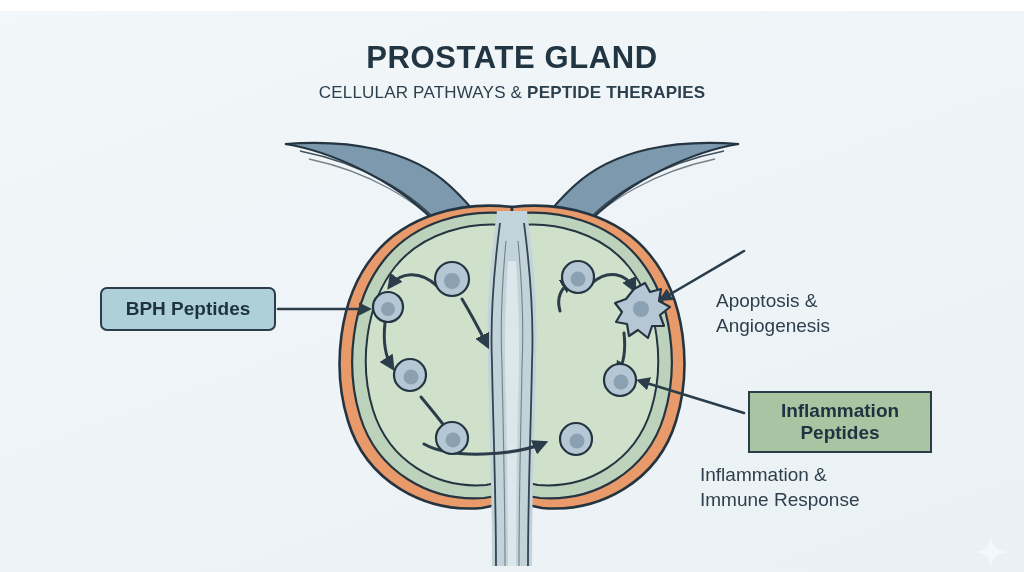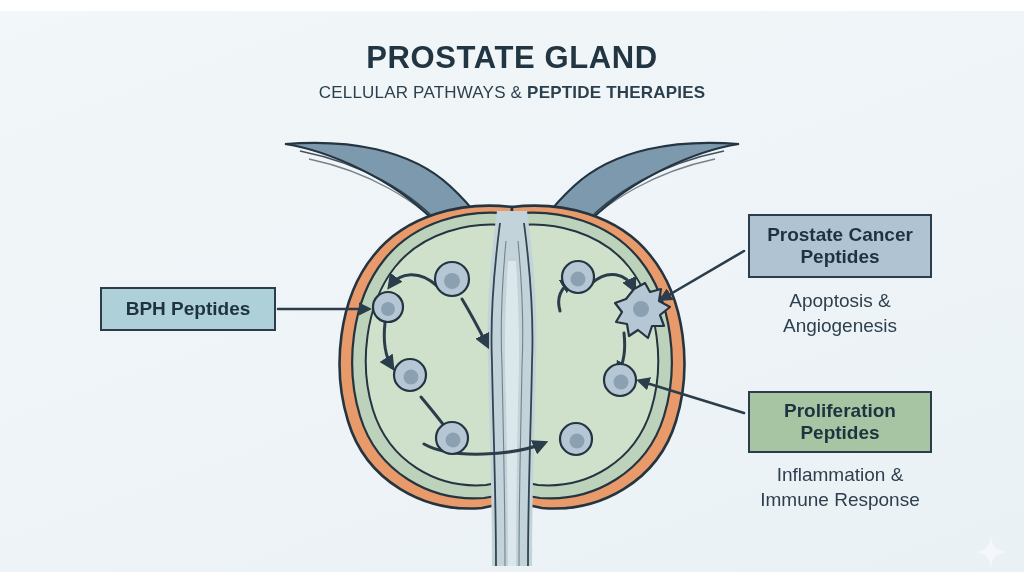--- a/index.html
+++ b/index.html
@@ -56,32 +56,32 @@
     display: flex;
     align-items: center;
     justify-content: center;
     text-align: center;
     color: #1f3240;
     font-weight: bold;
     line-height: 1.18;
   }
   .caption {
     position: absolute;
-    text-align: center;
     color: #2d3f4c;
     font-size: 19px;
     line-height: 1.3;
     white-space: pre-line;
   }
 
   #box-bph {
     left: 100px; top: 276px;
     width: 176px; height: 44px;
     background: #aed0d8;
     font-size: 19px;
+    border-radius: 7px;
   }
   #cap-bph {
     left: 60px; top: 332px; width: 256px;
   }
 
   #box-cancer {
     left: 748px; top: 203px;
     width: 184px; height: 64px;
     background: #b0c3d2;
     font-size: 19px;
@@ -240,26 +240,24 @@
 
     <g fill="none" stroke="#2b3d4a" stroke-width="2.6" stroke-linecap="round">
       <path d="M278,298 L368,298" marker-end="url(#ah)"></path>
       <path d="M744,240 L662,288" marker-end="url(#ah)"></path>
       <path d="M744,402 L640,370" marker-end="url(#ah)"></path>
     </g>
   </svg>
 
   <div class="callout" id="box-bph">BPH Peptides</div>
 
-  <div class="callout" id="box-cancer">Prostate Cancer
-Peptides</div>
   <div class="caption" id="cap-cancer">Apoptosis &amp;
 Angiogenesis</div>
 
-  <div class="callout" id="box-amp">Proliferation
+  <div class="callout" id="box-amp">Inflammation
 Peptides</div>
   <div class="caption" id="cap-amp">Inflammation &amp;
 Immune Response</div>
 
   <svg id="watermark" viewBox="0 0 40 40">
     <path d="M20 2 C22 14 26 18 38 20 C26 22 22 26 20 38 C18 26 14 22 2 20 C14 18 18 14 20 2 Z" fill="#ffffff" opacity="0.85"></path>
   </svg>
 
 </div>
 

